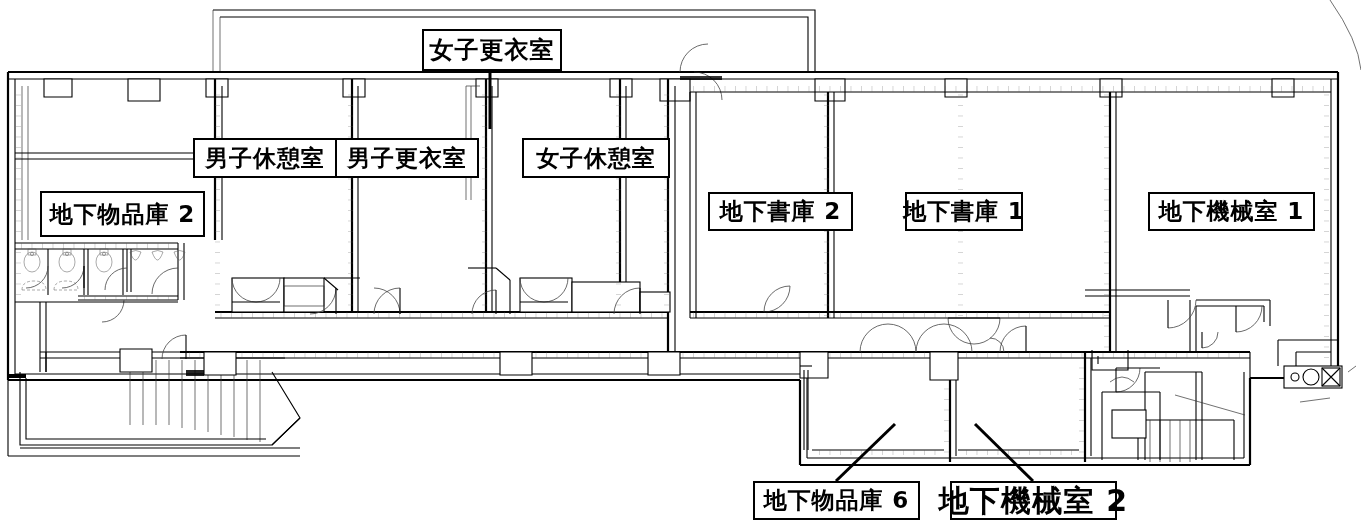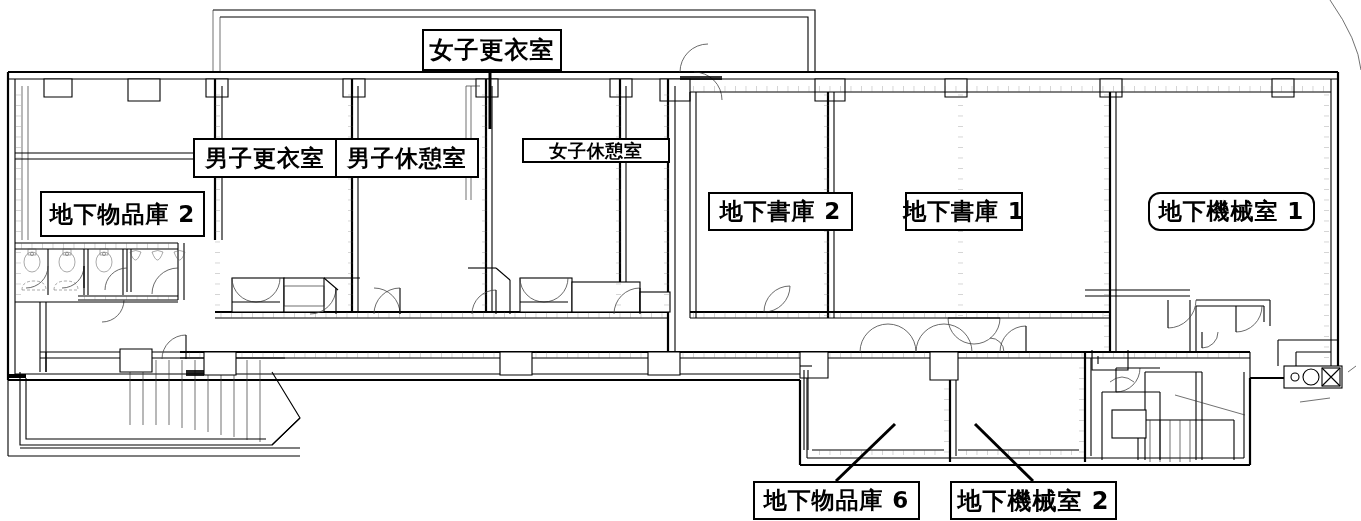--- a/index.html
+++ b/index.html
@@ -442,48 +442,48 @@
         <line x1="1033" y1="481" x2="975" y2="424" stroke="#000000" stroke-width="3"></line>
       </g>
   </svg>
 
   <div class="label-box" style="left:422px;top:29px;width:140px;height:42px;font-size:24px;">
     <span>女子更衣室</span>
   </div>
 
   <div class="lb-pair" style="left:193px;top:138px;width:286px;height:40px;">
     <div style="width:143px;font-size:23px;">
+      <span>男子休憩室</span>
+    </div>
+    <div style="width:143px;font-size:23px;">
       <span>男子更衣室</span>
     </div>
-    <div style="width:143px;font-size:23px;">
-      <span>男子休憩室</span>
-    </div>
-  </div>
-
-  <div class="label-box" style="left:522px;top:138px;width:148px;height:25px;font-size:18px;">
+  </div>
+
+  <div class="label-box" style="left:522px;top:138px;width:148px;height:40px;font-size:23px;">
     <span>女子休憩室</span>
   </div>
 
   <div class="label-box" style="left:40px;top:191px;width:165px;height:46px;font-size:23px;">
     <span>地下物品庫 2</span>
   </div>
 
   <div class="label-box" style="left:708px;top:192px;width:145px;height:39px;font-size:23px;">
     <span>地下書庫 2</span>
   </div>
 
   <div class="label-box" style="left:905px;top:192px;width:118px;height:39px;font-size:23px;">
     <span>地下書庫 1</span>
   </div>
 
-  <div class="label-box" style="left:1148px;top:192px;width:167px;height:39px;font-size:23px;border-radius:12px;">
+  <div class="label-box" style="left:1148px;top:192px;width:167px;height:39px;font-size:23px;">
     <span>地下機械室 1</span>
   </div>
 
   <div class="label-box" style="left:753px;top:481px;width:167px;height:39px;font-size:23px;">
     <span>地下物品庫 6</span>
   </div>
 
-  <div class="label-box" style="left:950px;top:481px;width:167px;height:39px;font-size:24px;">
+  <div class="label-box" style="left:950px;top:481px;width:167px;height:39px;font-size:30px;">
     <span>地下機械室 2</span>
   </div>
 
 </div>
 
 </body></html>

